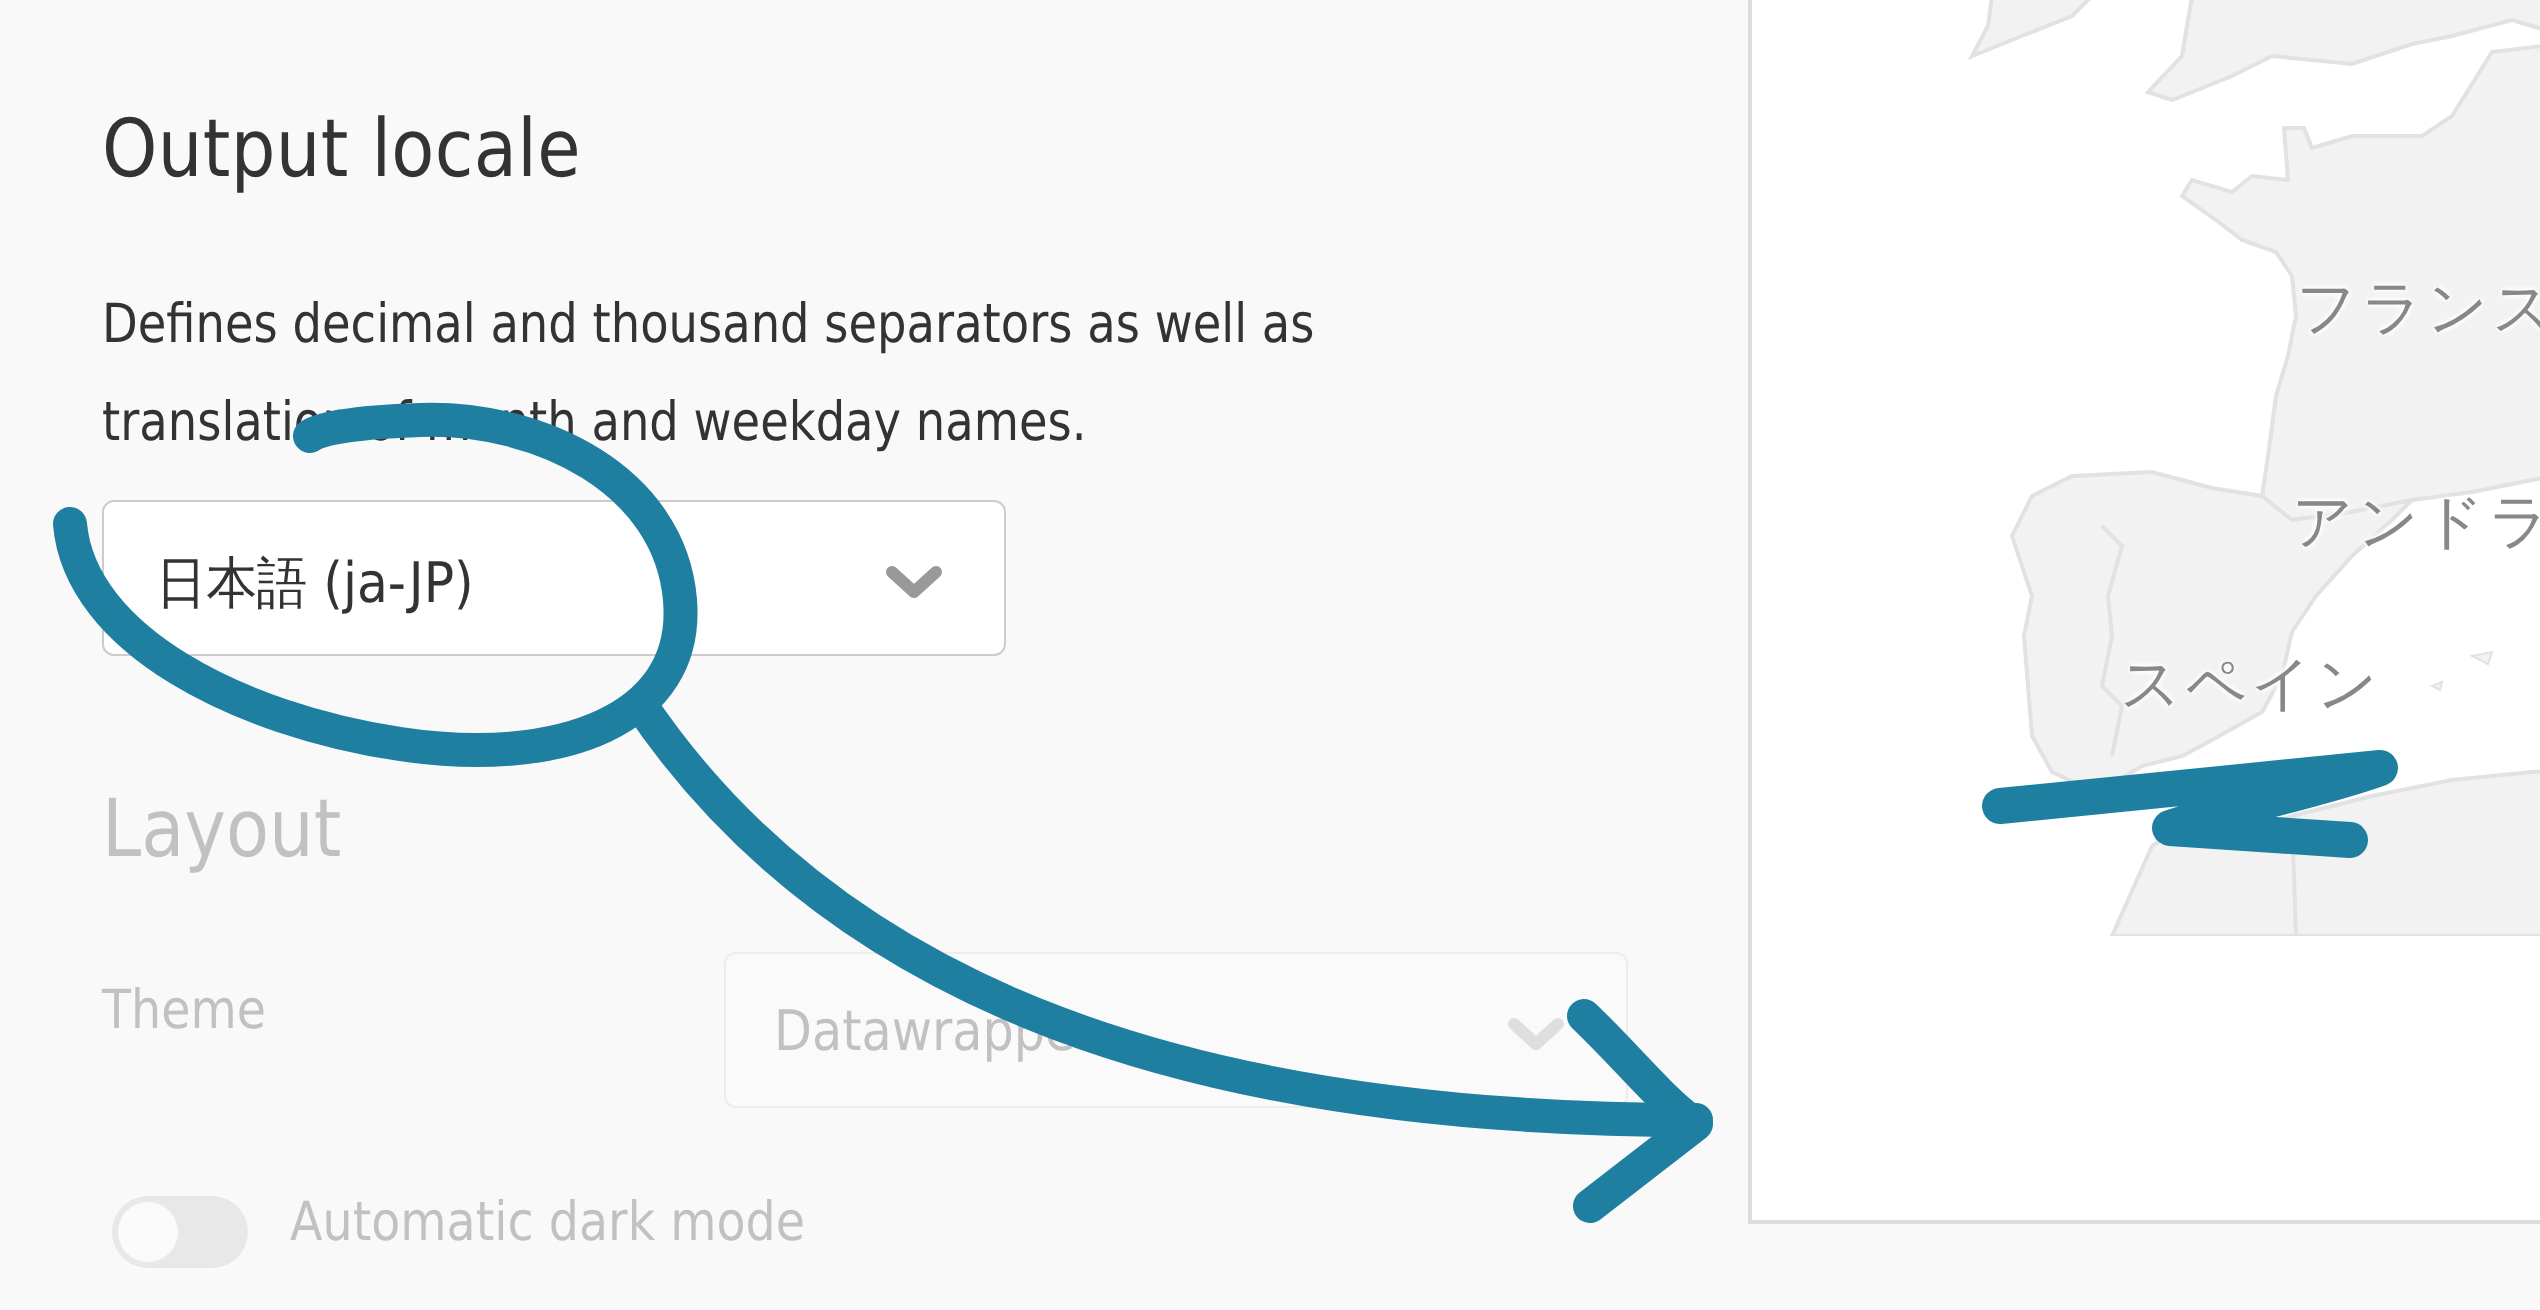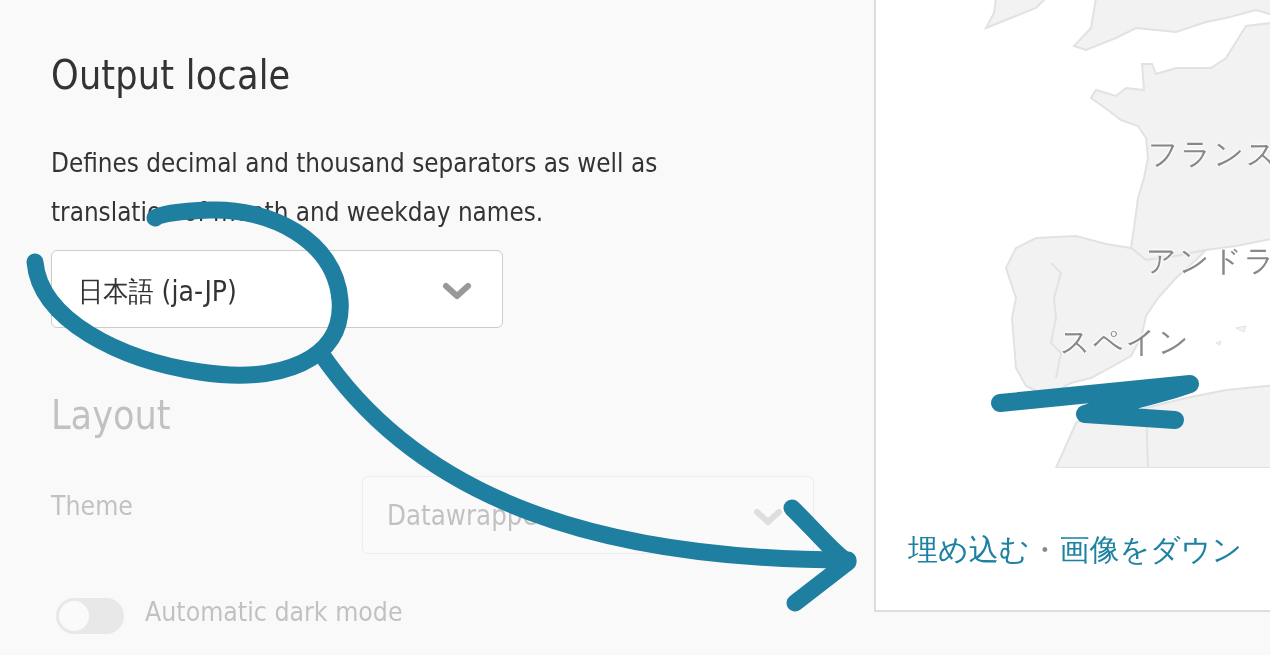--- a/index.html
+++ b/index.html
@@ -143,23 +143,20 @@
       <path d="M360,330 L370,328 L368,334 Z M340,345 L345,343 L344,347 Z" fill="#f2f2f2" stroke="#e2e2e2" stroke-width="1"></path>
 
       <path d="M180,470 L200,425 L215,415 L240,420 L270,410 L310,400 L350,392 L390,388 L420,386 L420,470 Z" fill="#f2f2f2" stroke="#e2e2e2" stroke-width="2"></path>
       <path d="M270,410 L272,470" fill="none" stroke="#e2e2e2" stroke-width="2"></path>
     </svg>
 
     <div class="map-label" style="left:272px; top:136px;">フランス</div>
     <div class="map-label" style="left:270px; top:243px;">アンドラ</div>
     <div class="map-label" style="left:146px; top:324px;margin-left:38px;">スペイン</div>
 
-    <div class="footer-link">
-      <span>埋め込む</span><span class="dot">・</span><span>画像をダウン</span>
-    </div>
   </div>
   <div class="bottom-strip"></div>
 
   <svg class="annotations" viewBox="0 0 1270 655">
 
     <path d="M35,262 C40,320 120,360 200,372 C280,384 345,360 340,300 C335,240 270,208 210,210 C180,211 160,214 155,218" fill="none" stroke="#1f7fa0" stroke-width="17" stroke-linecap="round"></path>
 
     <path d="M320,352 C420,500 600,560 848,560" fill="none" stroke="#1f7fa0" stroke-width="17" stroke-linecap="round"></path>
     <path d="M792,508 C815,530 835,555 848,562 L795,603" fill="none" stroke="#1f7fa0" stroke-width="17" stroke-linecap="round" stroke-linejoin="round"></path>
 

